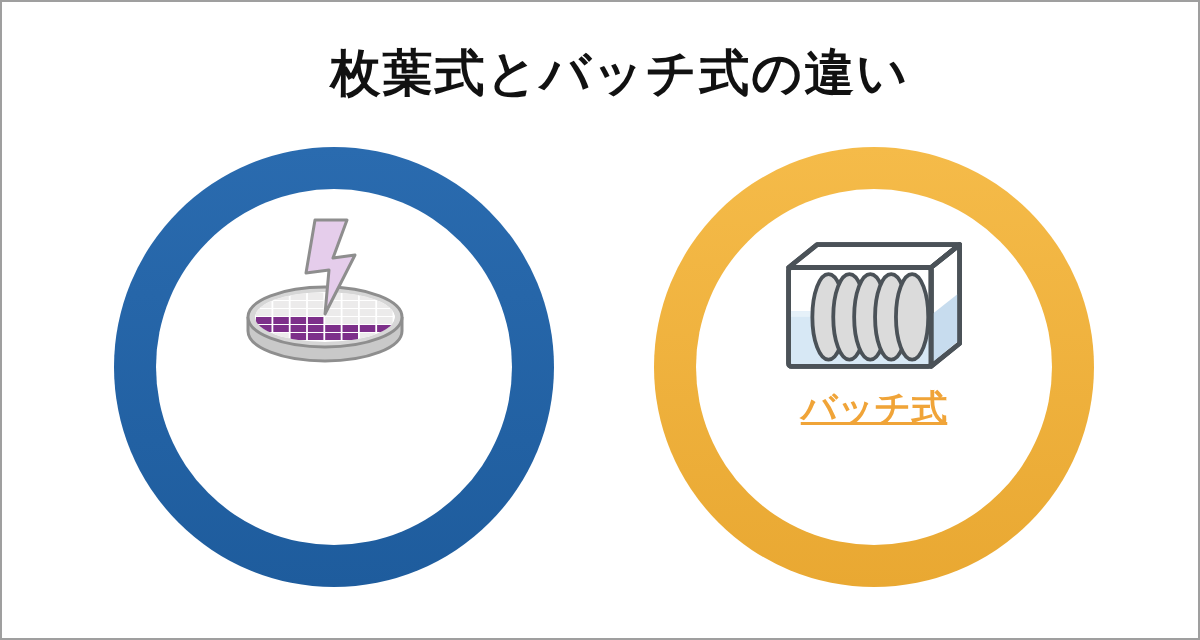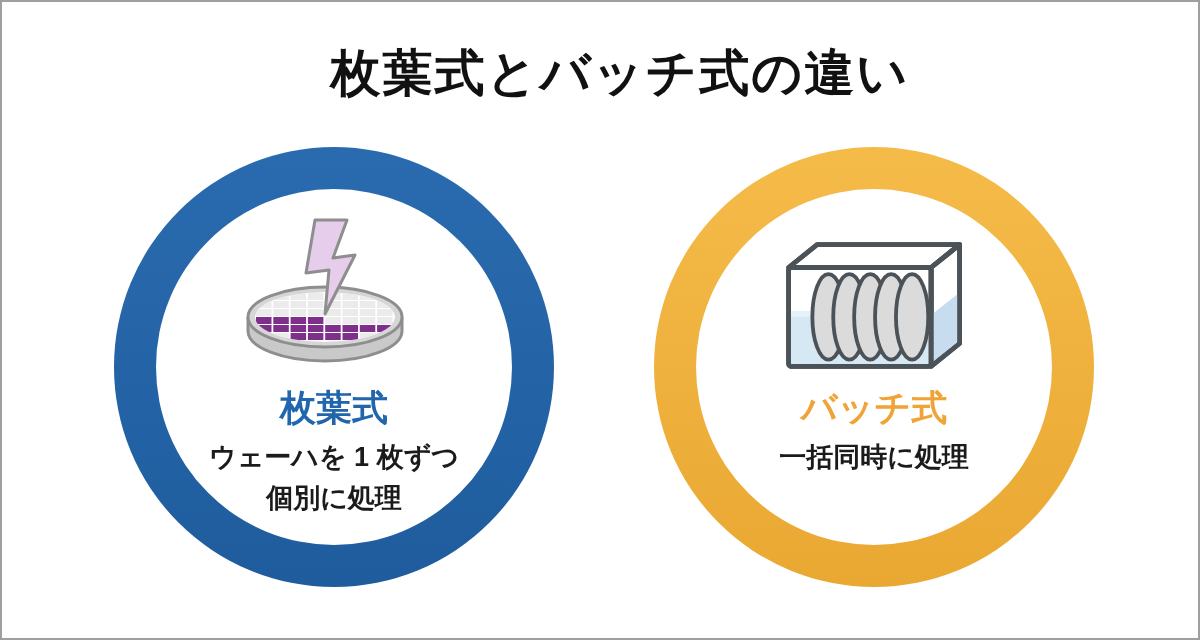--- a/index.html
+++ b/index.html
@@ -23,21 +23,21 @@
   .ring::after{content:'';position:absolute;inset:42px;background:#fff;border-radius:50%;}
   .ring-blue{left:112px;background:linear-gradient(180deg,var(--blue-ring-top),var(--blue-ring-bot));}
   .ring-yellow{left:652px;background:linear-gradient(180deg,var(--yellow-ring-top),var(--yellow-ring-bot));}
   .ring > *{position:absolute;z-index:1;}
   .icon-wrap{display:block;}
   .icon-left{left:131px;top:70px;}
   .icon-right{left:127px;top:92px;}
   .text-block{left:0;top:243px;width:100%;text-align:center;}
   .circle-label{font-size:36px;font-weight:800;line-height:1;margin-bottom:18px;}
   .label-blue{color:var(--blue-label);}
-  .label-yellow{color:var(--yellow-label);}
+  .label-yellow{color:var(--yellow-label);text-decoration:underline;}
   .desc{font-size:27px;font-weight:700;color:var(--text);line-height:1;margin-bottom:14px;}
   
   .wafer-side{fill:var(--wafer-side);stroke:var(--wafer-outline);stroke-width:3;}
   .wafer-top{fill:var(--wafer-gray);stroke:var(--wafer-outline);stroke-width:3;}
   .cell-purple{fill:var(--purple-cell);}
   .cell-light{fill:var(--cell-light);}
   .bolt{fill:var(--bolt-fill);stroke:var(--wafer-outline);stroke-width:3;stroke-linejoin:round;}
   
   .face{fill:#fff;stroke:var(--tank-outline);stroke-width:5;stroke-linejoin:round;}
   .liquid{fill:var(--liquid);}
@@ -110,25 +110,20 @@
             <rect x="45.6" y="116" width="15.5" height="7" class="cell-purple"></rect>
             <rect x="62.9" y="116" width="15.5" height="7" class="cell-purple"></rect>
             <rect x="80.2" y="116" width="15.5" height="7" class="cell-purple"></rect>
             <rect x="97.5" y="116" width="15.5" height="7" class="cell-purple"></rect>
             <rect x="114.8" y="116" width="15.5" height="7" class="cell-light"></rect>
             <rect x="132.1" y="116" width="15.5" height="7" class="cell-light"></rect>
           </g>
       </g>
       <polygon class="bolt" points="70,3 102,3 88,41 110,38 80,97 84,53 61,56"></polygon>
     </svg>
-    <div class="text-block">
-      <div class="circle-label label-blue">枚葉式</div>
-      <div class="desc">ウェーハを 1 枚ずつ</div>
-      <div class="desc">個別に処理</div>
-    </div>
   </div>
 
   <div class="ring ring-yellow">
     <svg class="icon-wrap icon-right" viewBox="0 0 200 140" width="190" height="133">
       <polygon class="face" points="8,30 38,6 188,6 158,30"></polygon>
       <polygon class="face" points="158,30 188,6 188,110 158,134"></polygon>
       <rect class="face" x="8" y="30" width="150" height="104" rx="3"></rect>
       <rect class="liquid" x="10" y="76" width="146" height="56"></rect>
       <rect class="liquid-surface" x="10" y="76" width="146" height="6"></rect>
       <polygon class="liquid-side" points="158,80 186,58 186,108 158,131"></polygon>
@@ -136,17 +131,16 @@
       <ellipse class="bath-wafer" cx="72" cy="82" rx="17" ry="45"></ellipse>
       <ellipse class="bath-wafer" cx="94" cy="82" rx="17" ry="45"></ellipse>
       <ellipse class="bath-wafer" cx="116" cy="82" rx="17" ry="45"></ellipse>
       <ellipse class="bath-wafer" cx="138" cy="82" rx="17" ry="45"></ellipse>
       <rect class="outline" x="8" y="30" width="150" height="104" rx="3"></rect>
       <polygon class="outline" points="8,30 38,6 188,6 158,30"></polygon>
       <polygon class="outline" points="158,30 188,6 188,110 158,134"></polygon>
     </svg>
     <div class="text-block">
       <div class="circle-label label-yellow">バッチ式</div>
-      <div class="desc">一括同時に処理</div>
     </div>
   </div>
 
 </div>
 
 </body></html>

